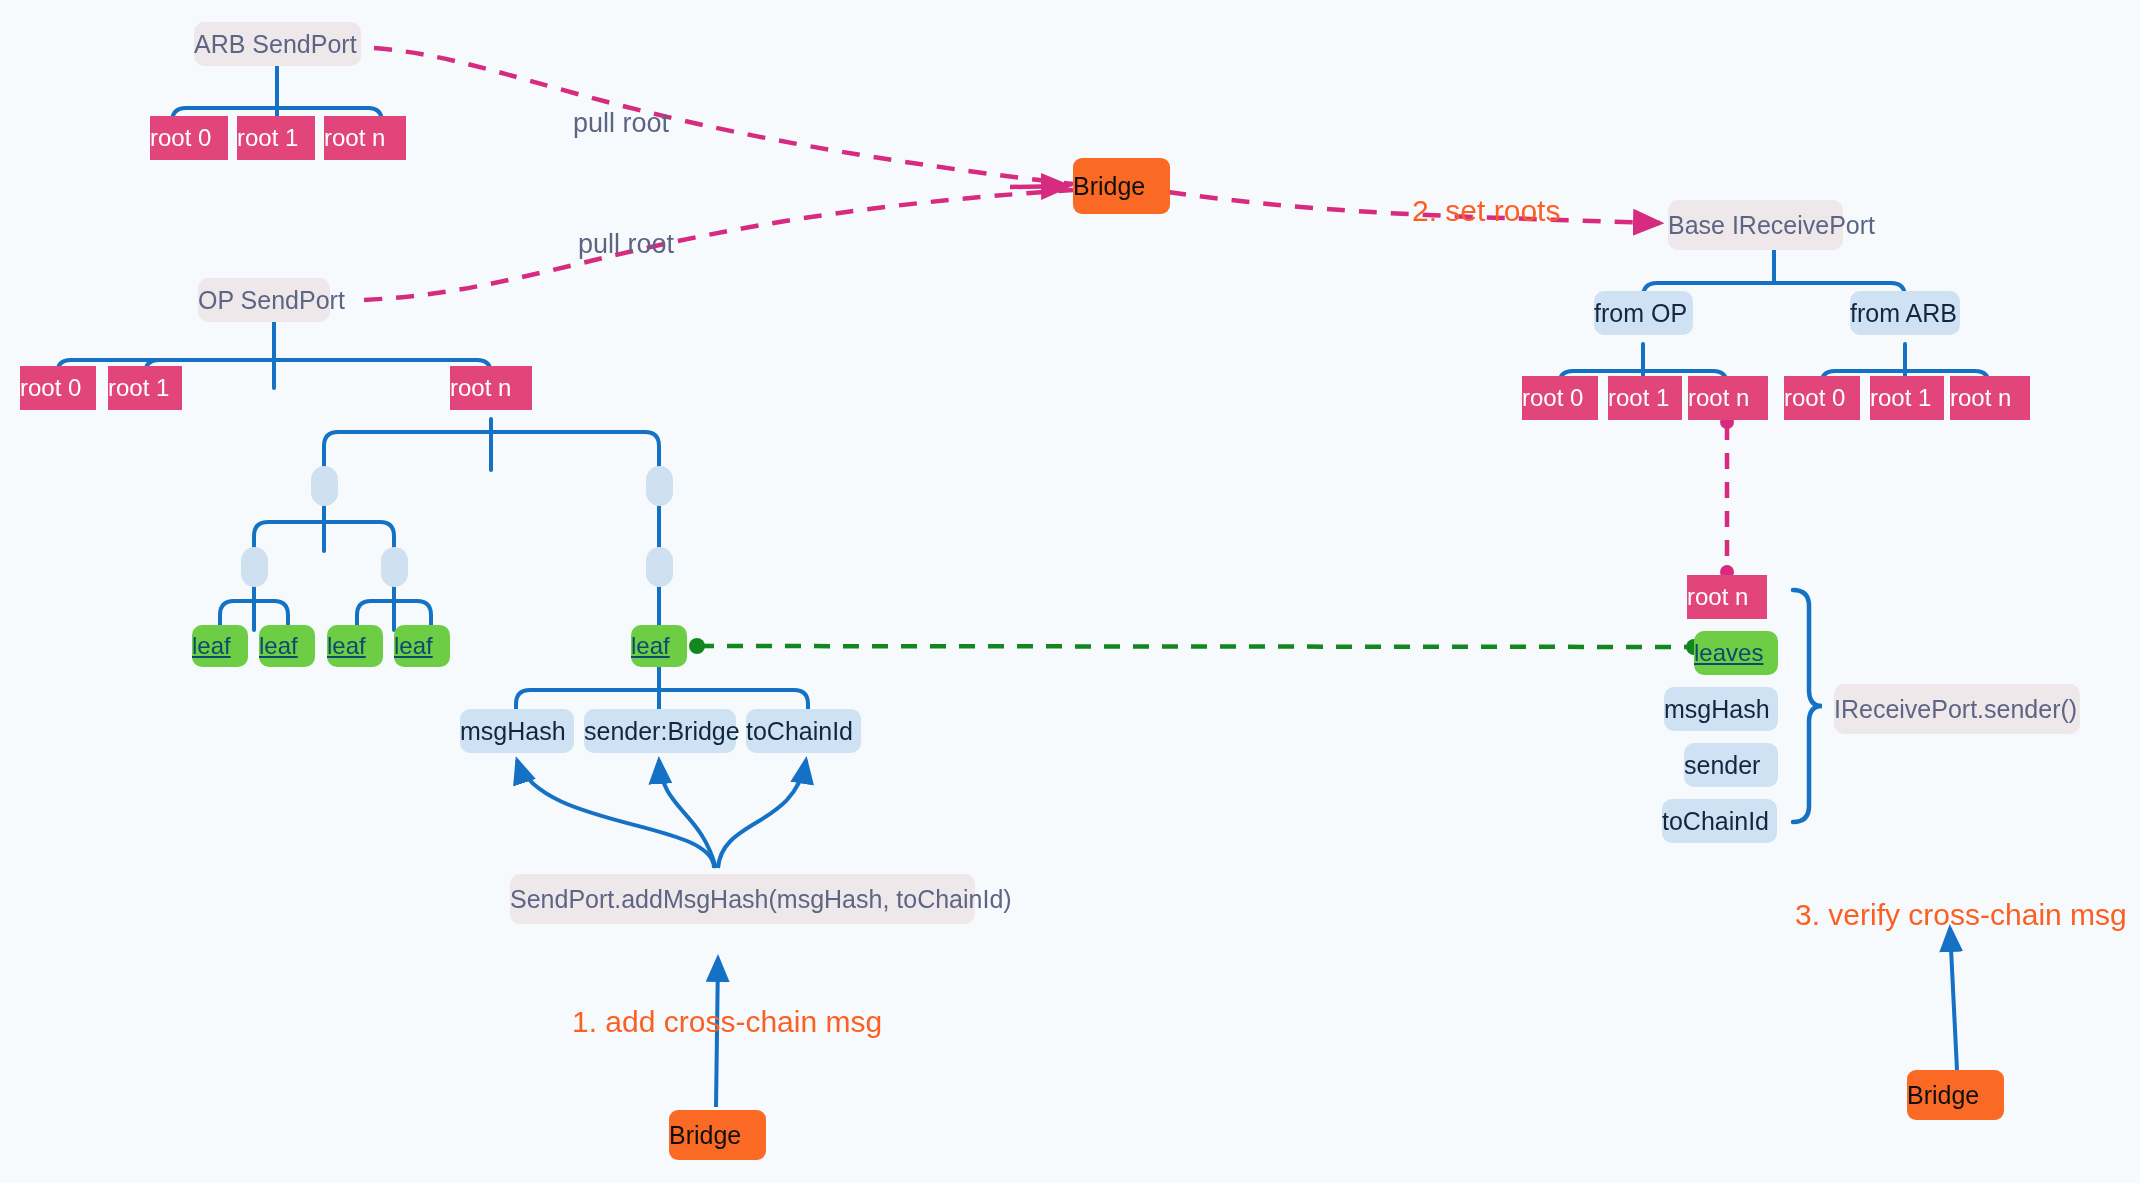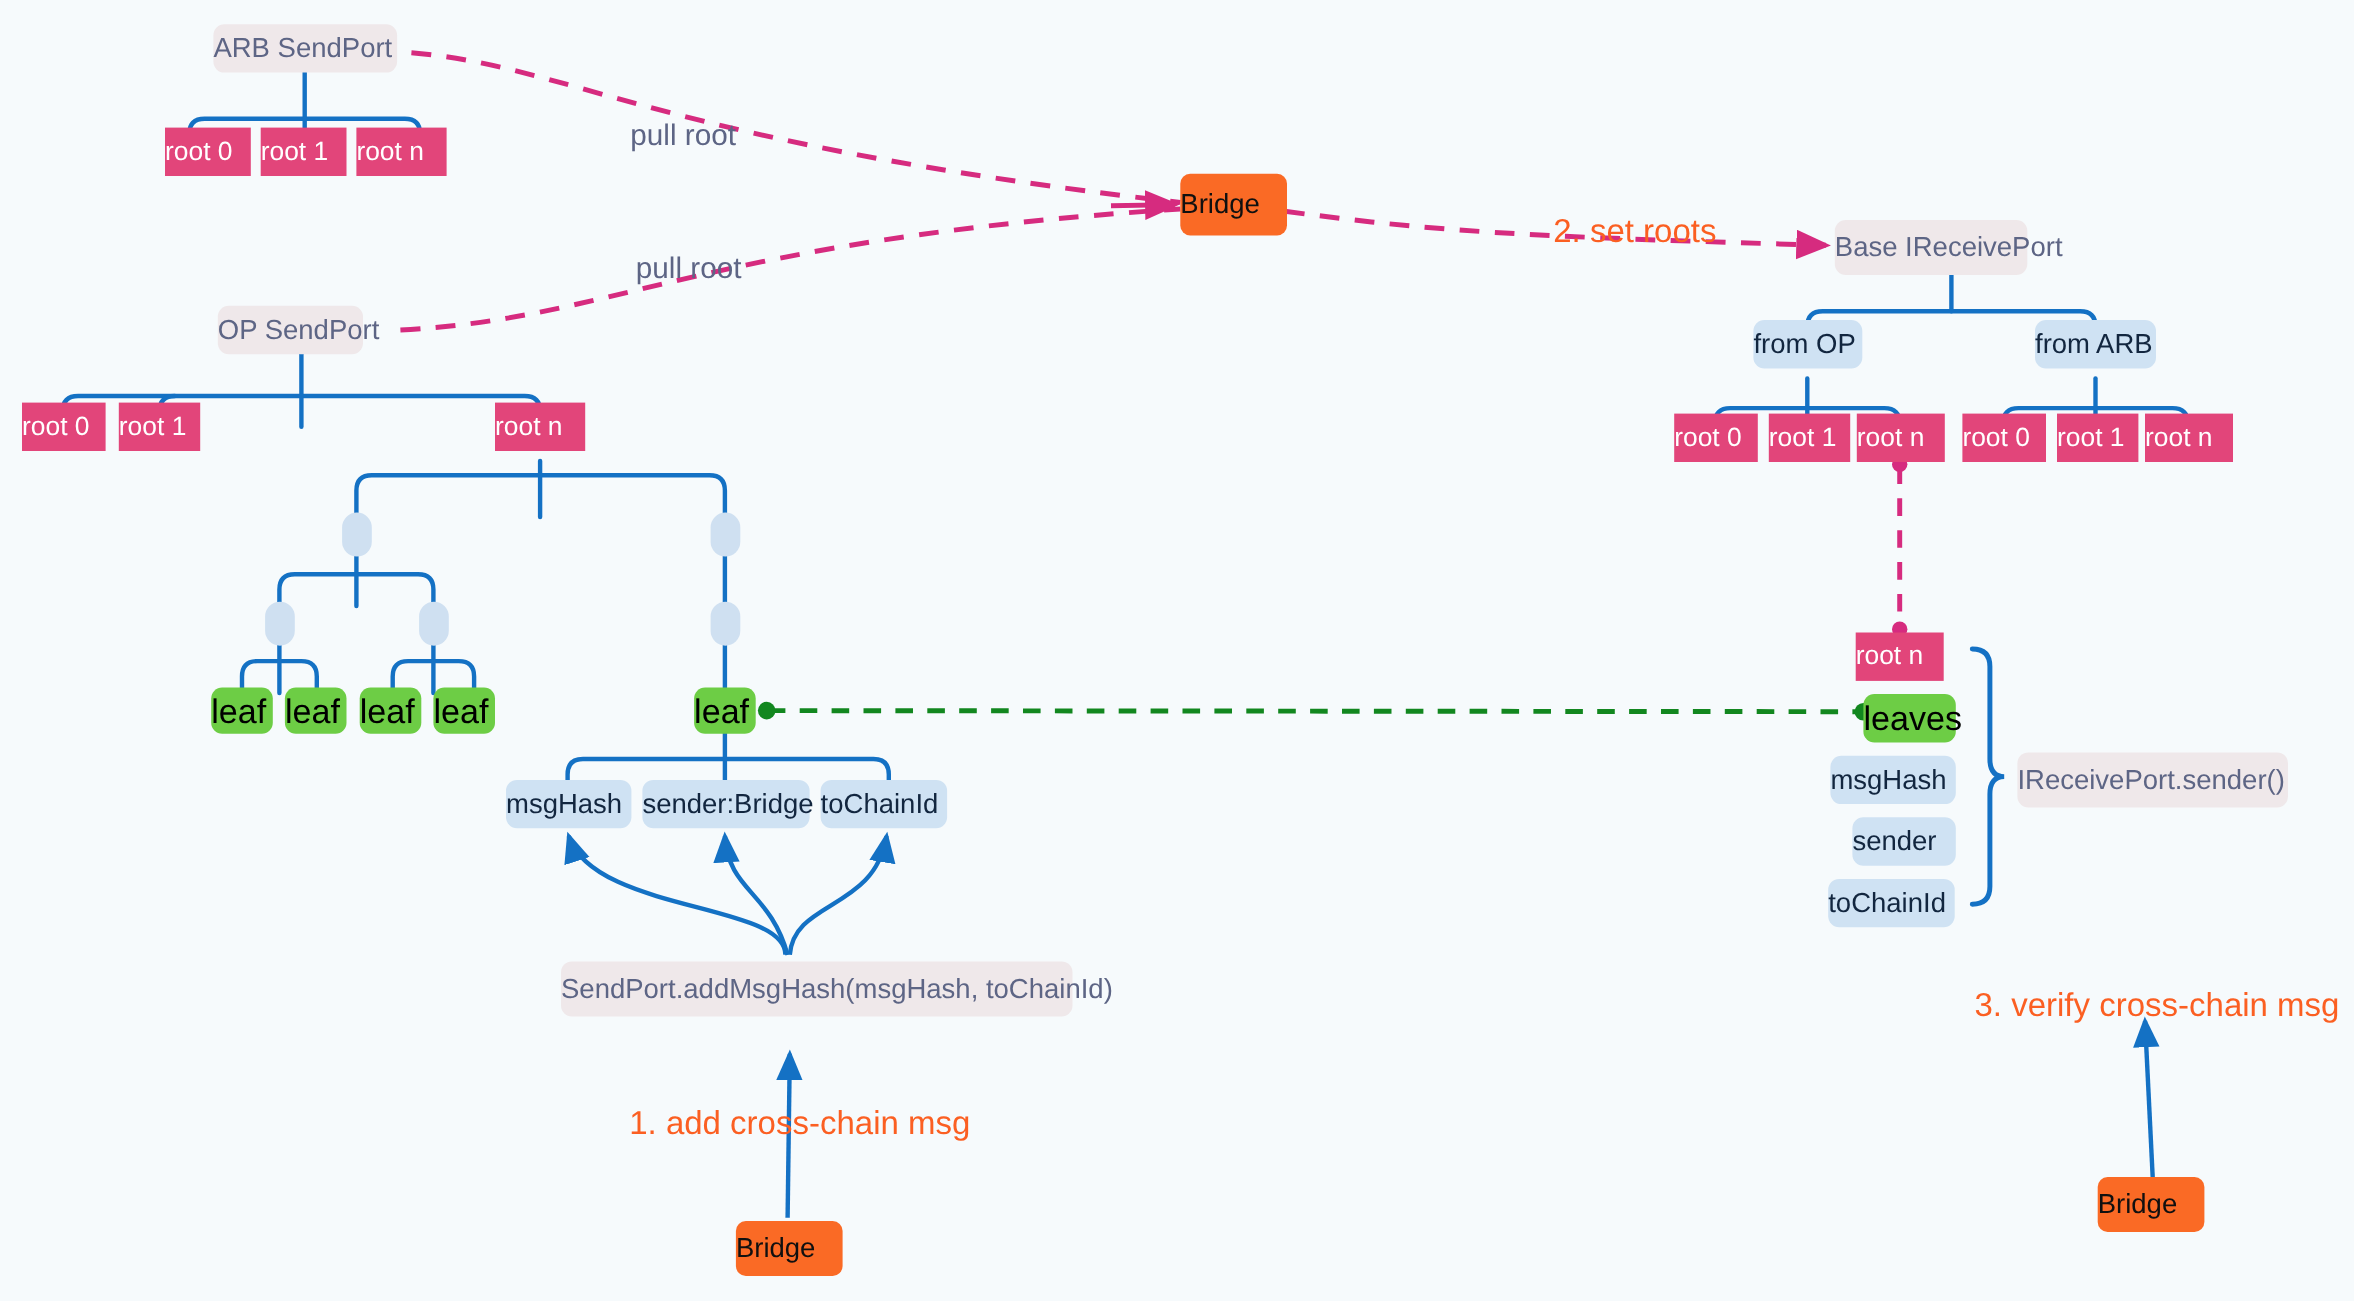--- a/index.html
+++ b/index.html
@@ -53,23 +53,24 @@
     color: #12263f;
     border-radius: 10px;
     font-size: 25px;
   }
   .n-blue-empty {
     background: #cfe0f1;
     border-radius: 14px;
   }
   .n-leaf {
     background: #6dcd45;
-    color: #000000;
+    color: #0c4a6e;
     border-radius: 10px;
-    font-size: 31px;
+    font-size: 24px;
+    text-decoration: underline;
   }
   .n-bridge {
     background: #fa6a25;
     color: #101010;
     border-radius: 9px;
     font-size: 25px;
   }
   .lbl {
     position: absolute;
     white-space: nowrap;

